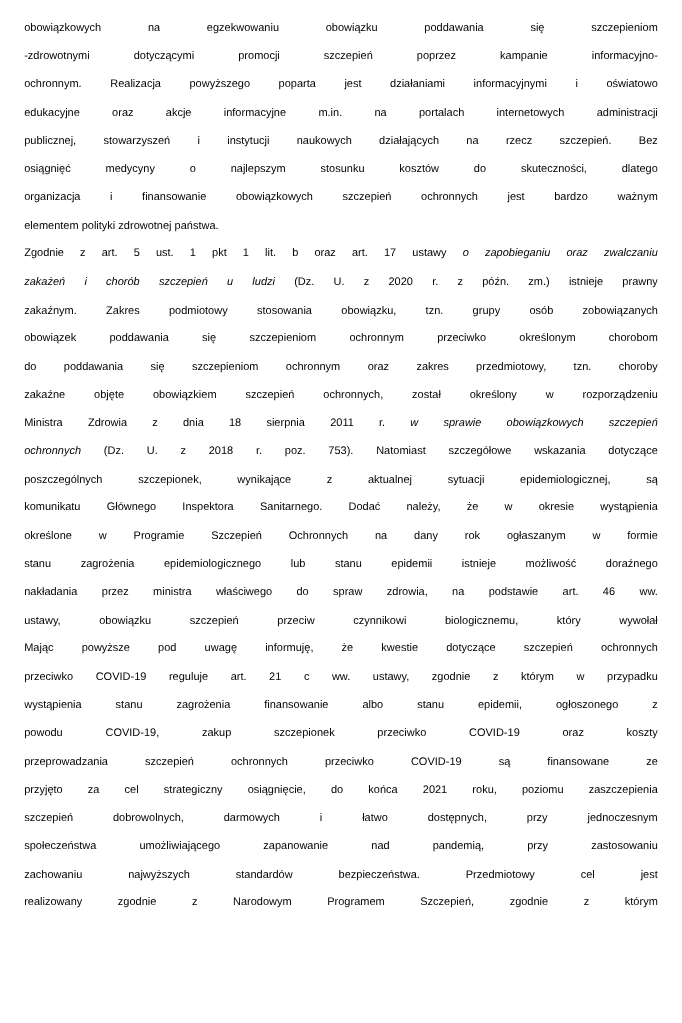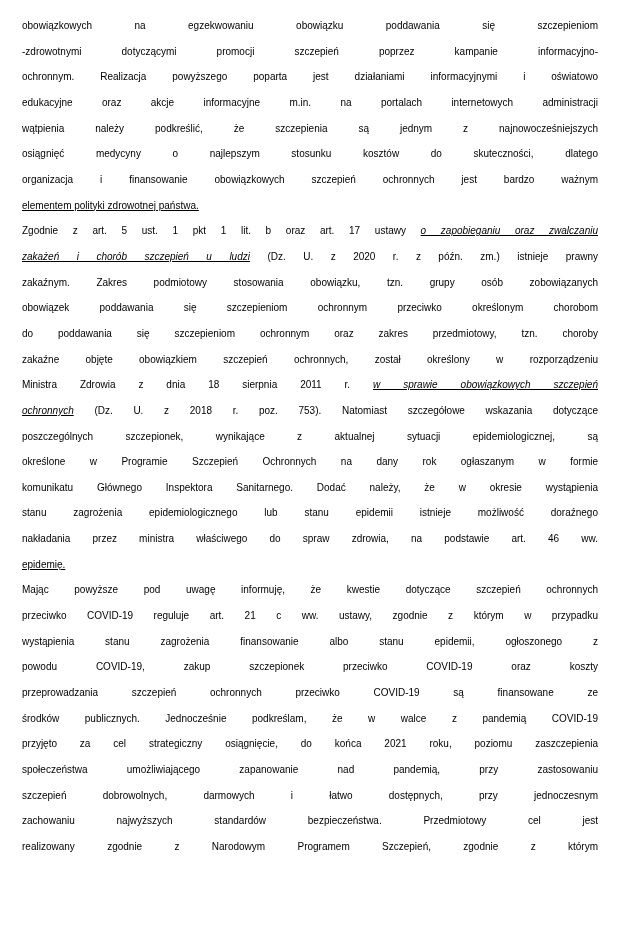--- a/index.html
+++ b/index.html
@@ -36,68 +36,65 @@
     white-space: normal;
     color: #000000;
   }
   .line.just {
     text-align: justify;
     text-align-last: justify;
   }
   .line.left {
     text-align: left;
     text-align-last: left;
-    text-decoration: underline;
   }
   .italic {
     font-style: italic;
-    text-decoration: underline;
   }
   .regular {
     font-style: normal;
   }
 </style>
 </head>
 <body>
 
 <div class="page">
   <div class="doc-body">
       <div class="paragraph">
         <div class="line just"><span class="regular">obowiązkowych na egzekwowaniu obowiązku poddawania się szczepieniom</span></div>
         <div class="line just"><span class="regular">-zdrowotnymi dotyczącymi promocji szczepień poprzez kampanie informacyjno-</span></div>
         <div class="line just"><span class="regular">ochronnym. Realizacja powyższego poparta jest działaniami informacyjnymi i oświatowo</span></div>
         <div class="line just"><span class="regular">edukacyjne oraz akcje informacyjne m.in. na portalach internetowych administracji</span></div>
-        <div class="line just"><span class="regular">wątpienia należy podkreślić, że szczepienia są jednym z najnowocześniejszych</span></div>
+        <div class="line just"><span class="regular">publicznej, stowarzyszeń i instytucji naukowych działających na rzecz szczepień. Bez</span></div>
         <div class="line just"><span class="regular">osiągnięć medycyny o najlepszym stosunku kosztów do skuteczności, dlatego</span></div>
         <div class="line just"><span class="regular">organizacja i finansowanie obowiązkowych szczepień ochronnych jest bardzo ważnym</span></div>
         <div class="line left"><span class="regular">elementem polityki zdrowotnej państwa.</span></div>
       </div>
       <div class="paragraph">
         <div class="line just"><span class="regular">Zgodnie z art. 5 ust. 1 pkt 1 lit. b oraz art. 17 ustawy </span><span class="italic">o zapobieganiu oraz zwalczaniu</span></div>
         <div class="line just"><span class="italic">zakażeń i chorób szczepień u ludzi</span><span class="regular"> (Dz. U. z 2020 r. z późn. zm.) istnieje prawny</span></div>
         <div class="line just"><span class="regular">zakaźnym. Zakres podmiotowy stosowania obowiązku, tzn. grupy osób zobowiązanych</span></div>
         <div class="line just"><span class="regular">obowiązek poddawania się szczepieniom ochronnym przeciwko określonym chorobom</span></div>
         <div class="line just"><span class="regular">do poddawania się szczepieniom ochronnym oraz zakres przedmiotowy, tzn. choroby</span></div>
         <div class="line just"><span class="regular">zakaźne objęte obowiązkiem szczepień ochronnych, został określony w rozporządzeniu</span></div>
         <div class="line just"><span class="regular">Ministra Zdrowia z dnia 18 sierpnia 2011 r. </span><span class="italic">w sprawie obowiązkowych szczepień</span></div>
         <div class="line just"><span class="italic">ochronnych</span><span class="regular"> (Dz. U. z 2018 r. poz. 753). Natomiast szczegółowe wskazania dotyczące</span></div>
         <div class="line just"><span class="regular">poszczególnych szczepionek, wynikające z aktualnej sytuacji epidemiologicznej, są</span></div>
+        <div class="line just"><span class="regular">komunikatu Głównego Inspektora Sanitarnego. Dodać należy, że w okresie wystąpienia</span></div>
         <div class="line just"><span class="regular">określone w Programie Szczepień Ochronnych na dany rok ogłaszanym w formie</span></div>
-        <div class="line just"><span class="regular">komunikatu Głównego Inspektora Sanitarnego. Dodać należy, że w okresie wystąpienia</span></div>
         <div class="line just"><span class="regular">stanu zagrożenia epidemiologicznego lub stanu epidemii istnieje możliwość doraźnego</span></div>
         <div class="line just"><span class="regular">nakładania przez ministra właściwego do spraw zdrowia, na podstawie art. 46 ww.</span></div>
-        <div class="line left"><span class="regular">epidemię.</span></div>
+        <div class="line just"><span class="regular">ustawy, obowiązku szczepień przeciw czynnikowi biologicznemu, który wywołał</span></div>
       </div>
       <div class="paragraph">
         <div class="line just"><span class="regular">Mając powyższe pod uwagę informuję, że kwestie dotyczące szczepień ochronnych</span></div>
         <div class="line just"><span class="regular">przeciwko COVID-19 reguluje art. 21 c ww. ustawy, zgodnie z którym w przypadku</span></div>
         <div class="line just"><span class="regular">wystąpienia stanu zagrożenia finansowanie albo stanu epidemii, ogłoszonego z</span></div>
         <div class="line just"><span class="regular">powodu COVID-19, zakup szczepionek przeciwko COVID-19 oraz koszty</span></div>
         <div class="line just"><span class="regular">przeprowadzania szczepień ochronnych przeciwko COVID-19 są finansowane ze</span></div>
-        <div class="line just"><span class="regular">środków publicznych. Jednocześnie podkreślam, że w walce z pandemią COVID-19</span></div>
         <div class="line just"><span class="regular">przyjęto za cel strategiczny osiągnięcie, do końca 2021 roku, poziomu zaszczepienia</span></div>
+        <div class="line just"><span class="regular">szczepień dobrowolnych, darmowych i łatwo dostępnych, przy jednoczesnym</span></div>
         <div class="line just"><span class="regular">społeczeństwa umożliwiającego zapanowanie nad pandemią, przy zastosowaniu</span></div>
-        <div class="line just"><span class="regular">szczepień dobrowolnych, darmowych i łatwo dostępnych, przy jednoczesnym</span></div>
         <div class="line just"><span class="regular">zachowaniu najwyższych standardów bezpieczeństwa. Przedmiotowy cel jest</span></div>
         <div class="line just"><span class="regular">realizowany zgodnie z Narodowym Programem Szczepień, zgodnie z którym</span></div>
       </div>
     </div>
 </div>
 
 </body></html>

